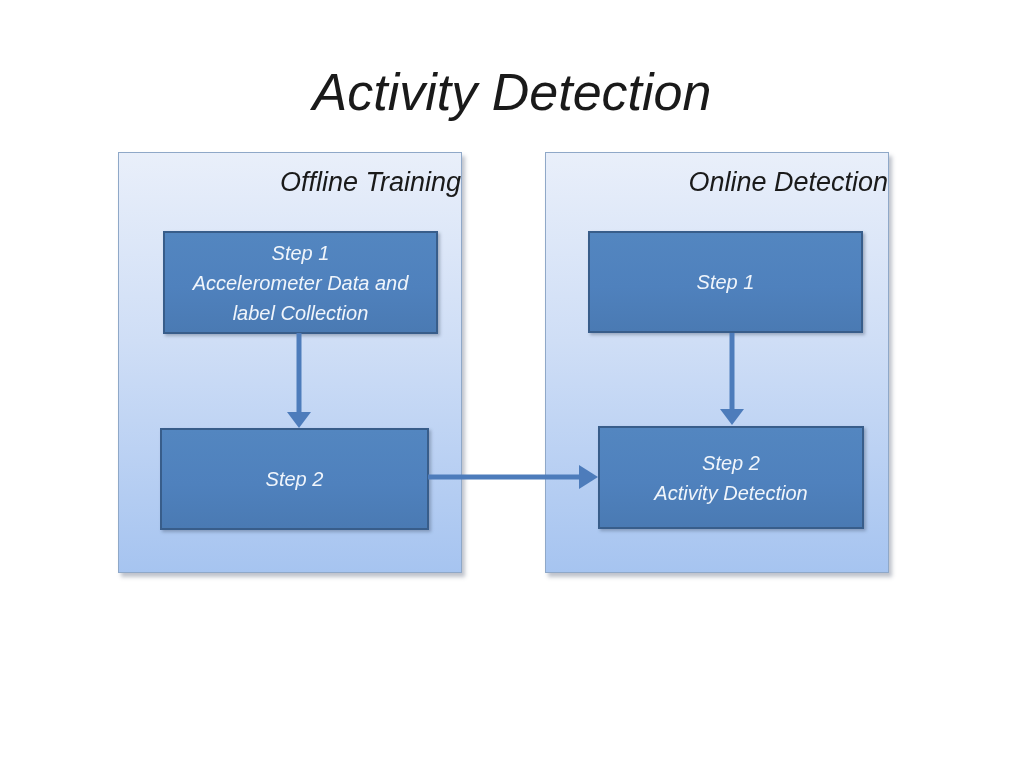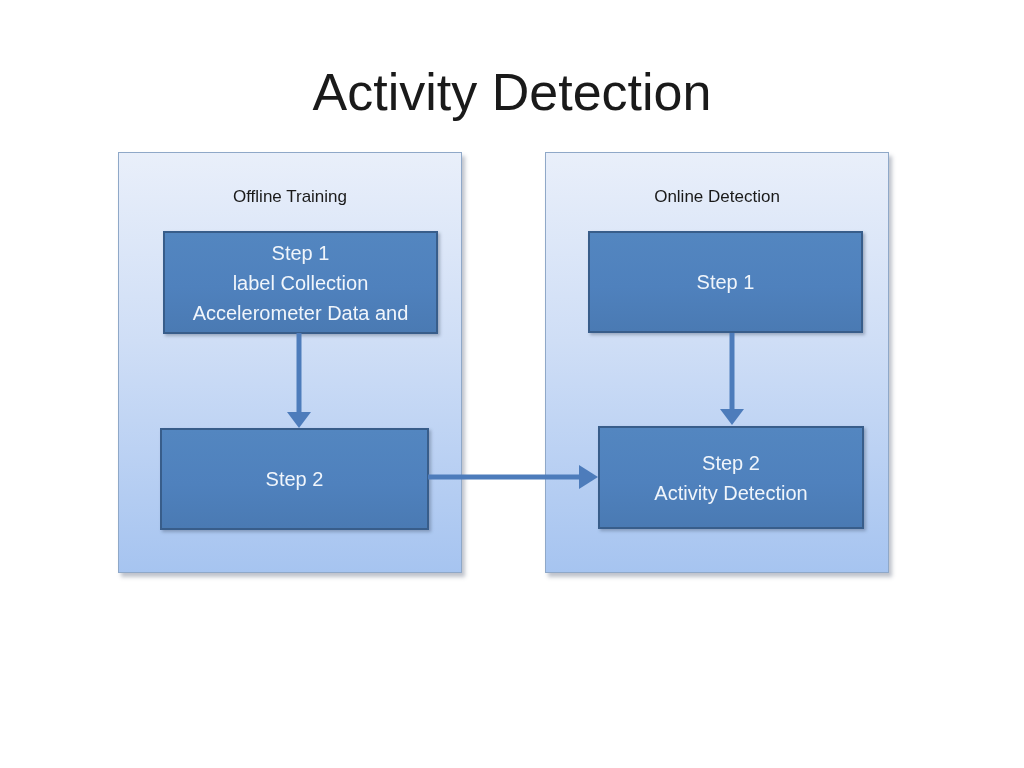--- a/index.html
+++ b/index.html
@@ -13,21 +13,21 @@
     --text-light:#f0f5fb;
   }
   *{margin:0;padding:0;box-sizing:border-box;}
   html,body{width:1024px;height:768px;}
   body{
     font-family:"Liberation Sans", sans-serif;
     background:#ffffff;
     position:relative;
     overflow:hidden;
   }
-  .slide{position:absolute;inset:0;width:896px;height:768px;}
+  .slide{position:absolute;inset:0;width:896px;height:768px;font-style:italic;}
   .title{
     position:absolute;
     top:62px;left:0;width:1024px;
     text-align:center;
     font-size:52px;
     font-weight:400;
     color:var(--text-dark);
     letter-spacing:0px;
   }
   .panel{
@@ -37,24 +37,23 @@
     height:421px;
     background:linear-gradient(to bottom, var(--panel-gradient-top) 0%, #cfdef6 45%, var(--panel-gradient-bottom) 100%);
     border:1px solid var(--panel-border);
     box-shadow:3px 4px 4px rgba(110,120,140,0.45);
   }
   .panel-left{left:118px;}
   .panel-right{left:545px;}
   .panel-header{
     position:absolute;
     top:14px;left:0;width:100%;
-    text-align:center;
-    font-size:17px;
+    text-align:right;
+    font-size:27px;
     color:var(--text-dark);
-    margin-top:20px;
   }
   .step-box{
     position:absolute;
     background:linear-gradient(to bottom,#5386c0 0%,var(--box-fill) 55%,#4a7ab3 100%);
     border:2px solid var(--box-border);
     box-shadow:2px 2px 3px rgba(70,85,110,0.40);
     display:flex;
     flex-direction:column;
     align-items:center;
     justify-content:center;
@@ -79,22 +78,22 @@
 
 <div class="slide">
 
   <h1 class="title">Activity Detection</h1>
 
   <section class="panel panel-left">
     <div class="panel-header">Offline Training</div>
 
     <div class="step-box pl-step1">
       <div>Step 1</div>
+      <div>Accelerometer Data and</div>
       <div>label Collection</div>
-      <div>Accelerometer Data and</div>
     </div>
 
     <div class="step-box pl-step2">
       <div>Step 2</div>
     </div>
   </section>
 
   <section class="panel panel-right">
     <div class="panel-header">Online Detection</div>
 

